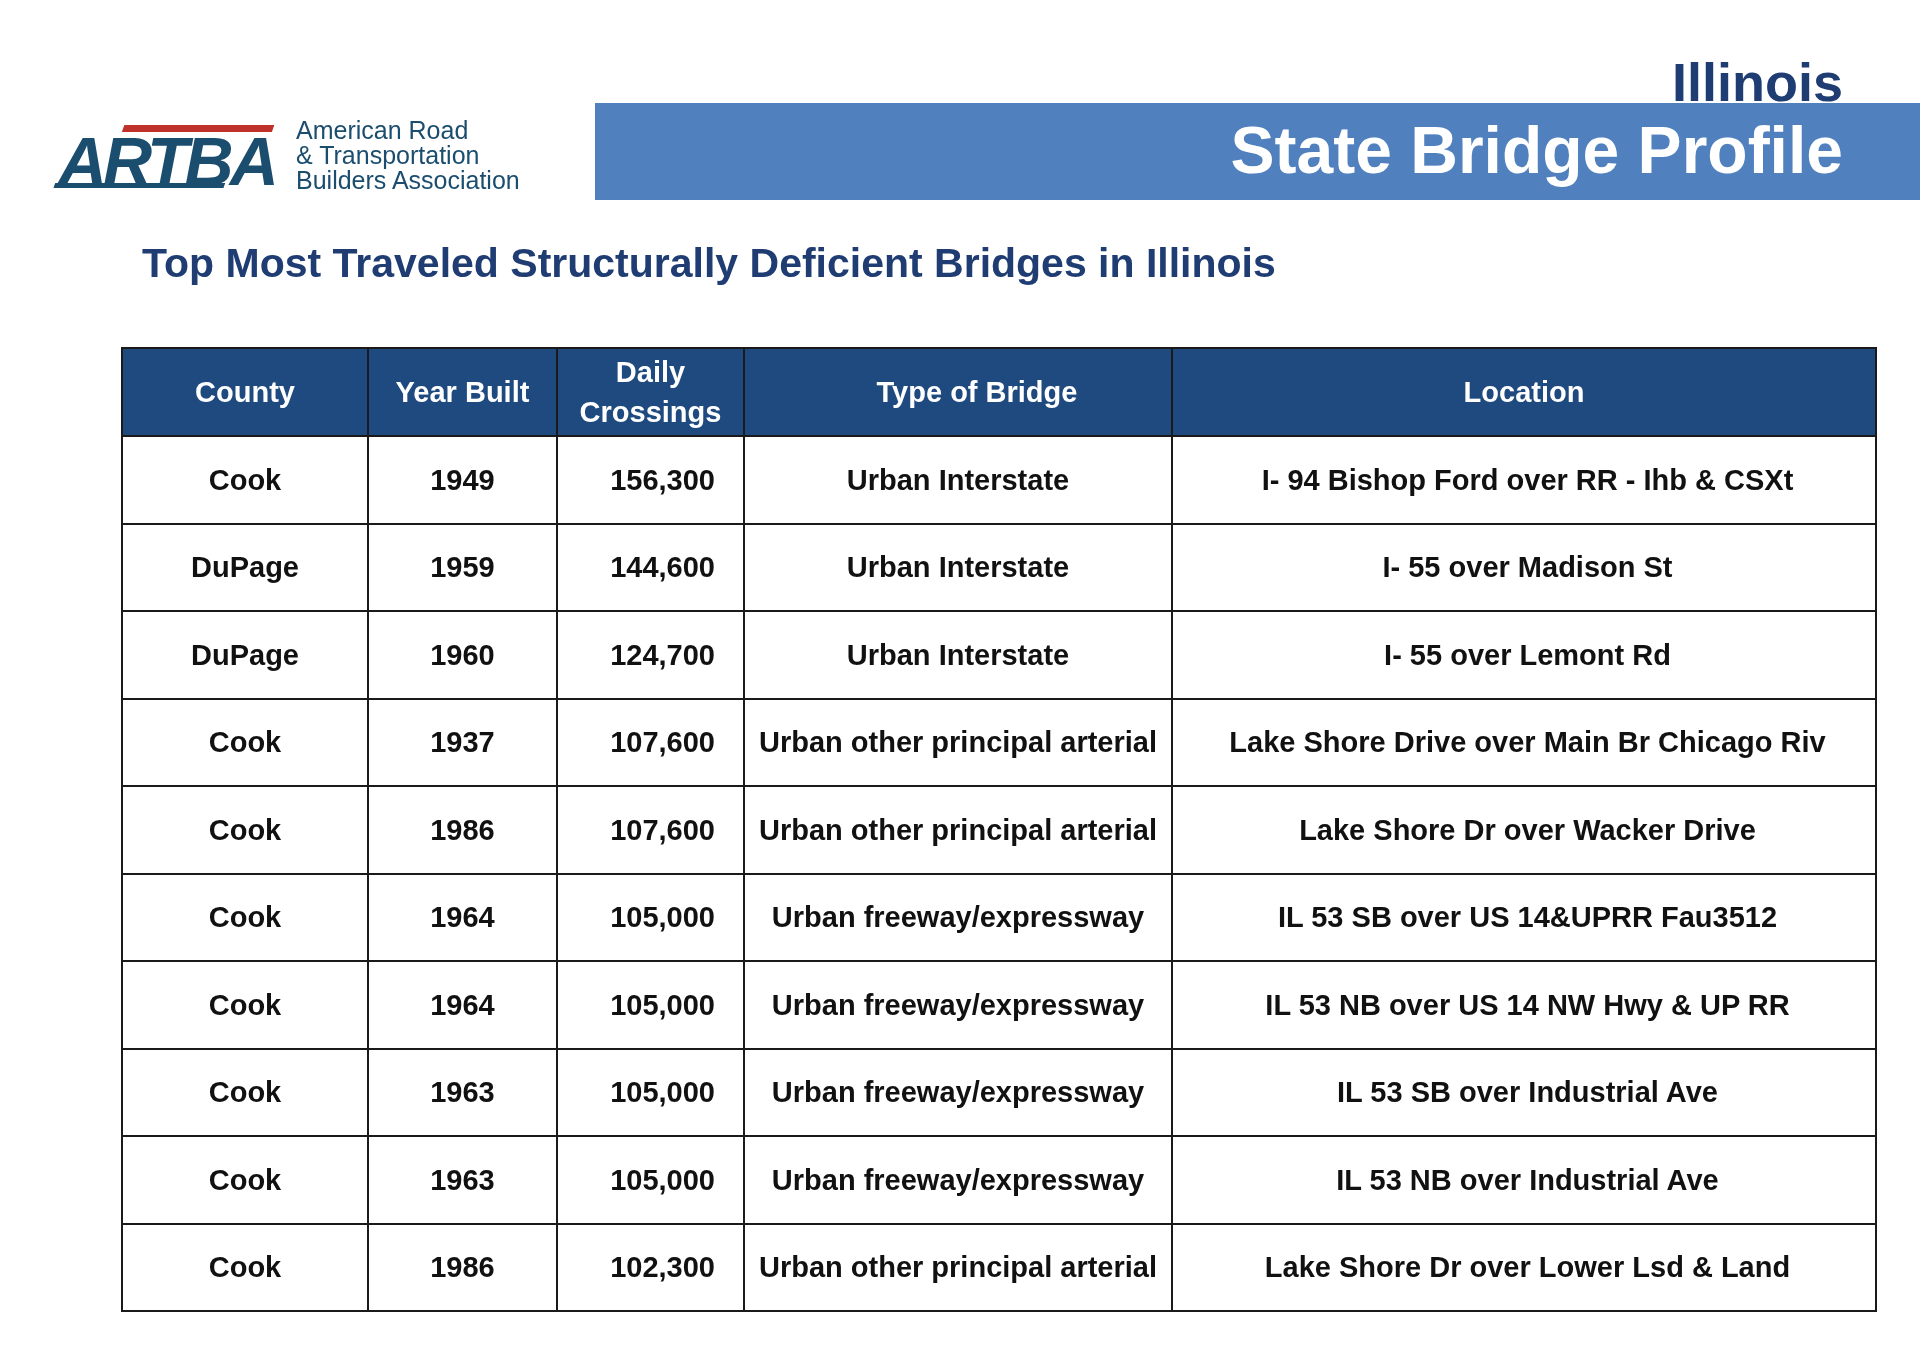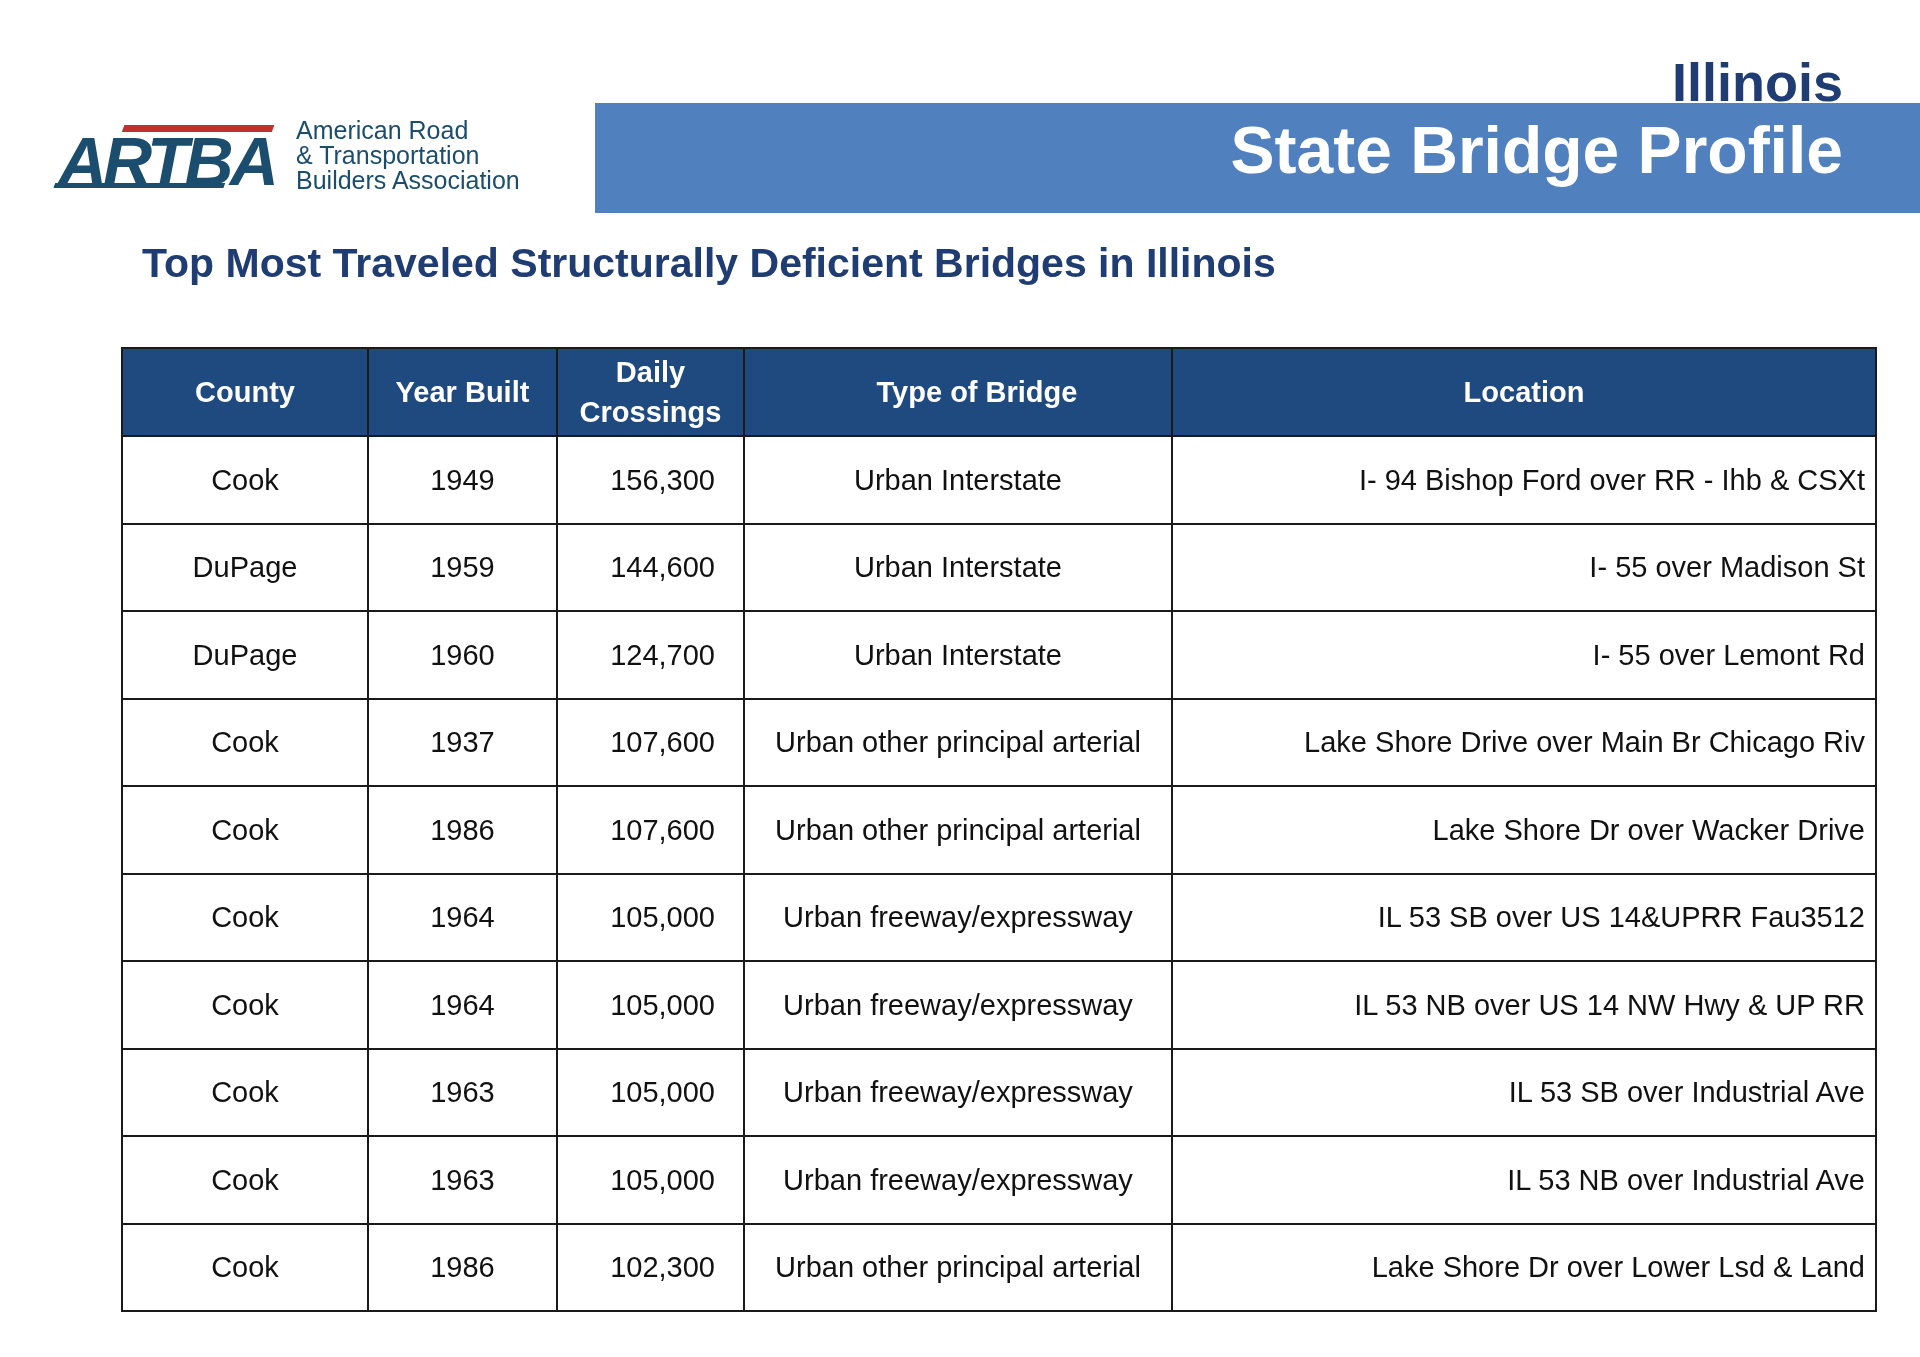--- a/index.html
+++ b/index.html
@@ -1,32 +1,32 @@
 <!DOCTYPE html>
 <html><head>
   <meta charset="utf-8">
   <style>
     html, body { margin:0; padding:0; }
     body { width:1920px; height:1357px; background:#ffffff; position:relative; overflow:hidden;
            font-family:"Liberation Sans", sans-serif; color:#111; }
     .state-name { position:absolute; right:77px; top:22px; font-size:54px; font-weight:bold;
                   color:#1f3d72; letter-spacing:0px;margin-top:29px; }
-    .banner { position:absolute; left:595px; top:103px; width:1325px; height:110px; background:#5080be; }
+    .banner { position:absolute; left:595px; top:103px; width:1325px; height:97px; background:#5080be; }
     .banner-title { position:absolute; right:77px; top:0; height:95px; line-height:95px;
                     font-size:66px; font-weight:bold; color:#ffffff; }
     .logo { position:absolute; left:50px; top:115px; }
     .logo-text { position:absolute; left:296px; top:118px; font-size:25px; line-height:25px; color:#1b4d6e; }
     .subtitle { position:absolute; left:142px; top:240px; font-size:41px; font-weight:bold; color:#1f3d72; }
     table { position:absolute; left:121px; top:347px; width:1756px; border-collapse:collapse;
             border:2.5px solid #111; }
     th, td { border:2px solid #1a1a1a; text-align:center; font-size:29px; padding:0 10px; }
     th { background:#1f4a80; color:#fff; font-weight:bold; height:86px; line-height:40px; }
-    td { height:85.5px; line-height:42px; }
+    td { height:85.5px; line-height:42px;font-weight:bold; }
     td.num { text-align:right; padding-right:28px; }
-    td.loc { text-align:right; padding-left:17px; }
+    td.loc { text-align:center; padding-left:17px; }
     .c1 { width:224px; } .c2 { width:167px; } .c3 { width:165px; } .c4 { width:368px;padding-left:48px; }
   </style>
 </head>
 <body>
 
 <div class="state-name">Illinois</div>
 
 <div class="logo">
   <svg width="230" height="80" viewBox="0 0 230 80">
     <rect x="78" y="10" width="150" height="7" fill="#c0312b" transform="skewX(-20)"></rect>

